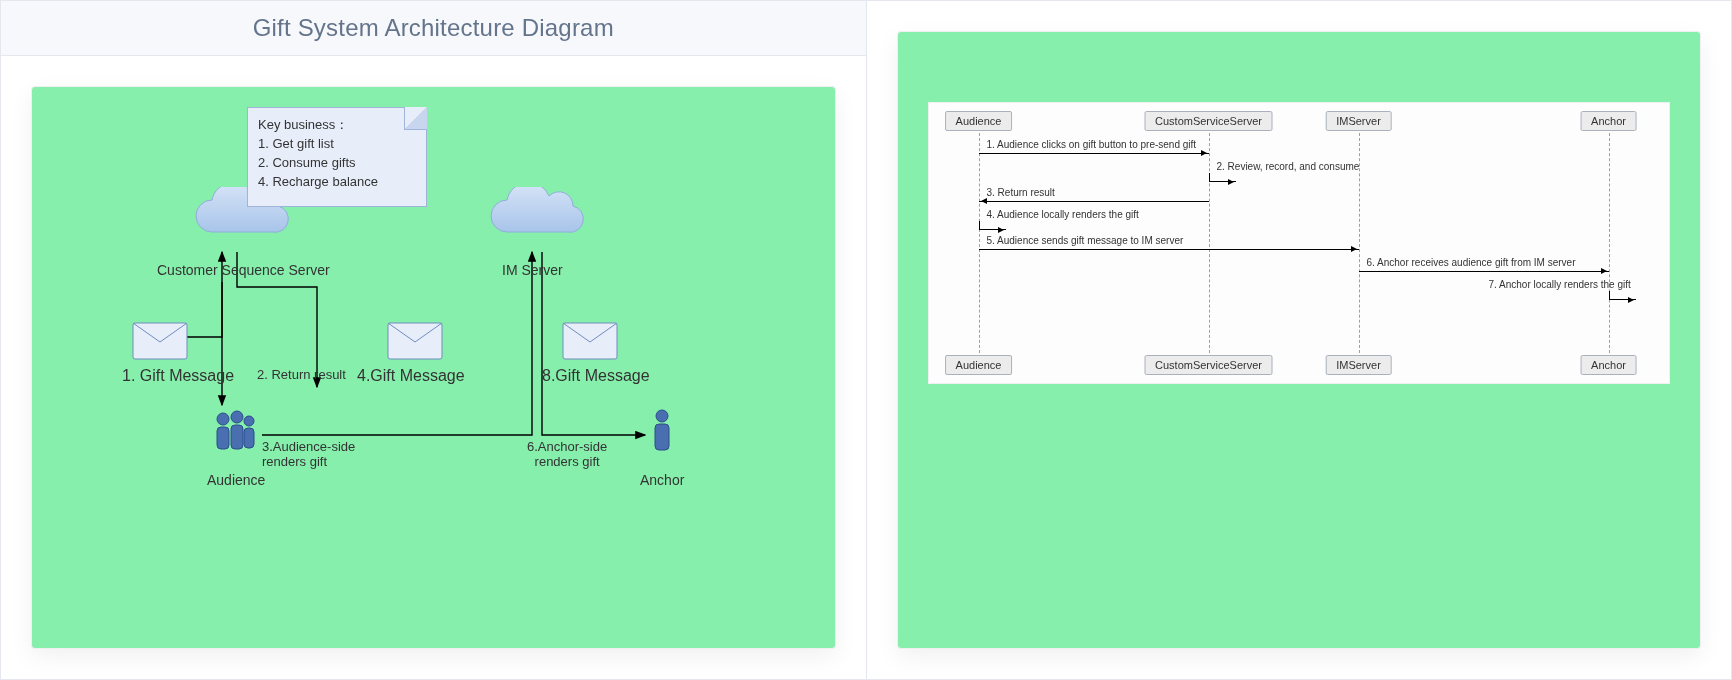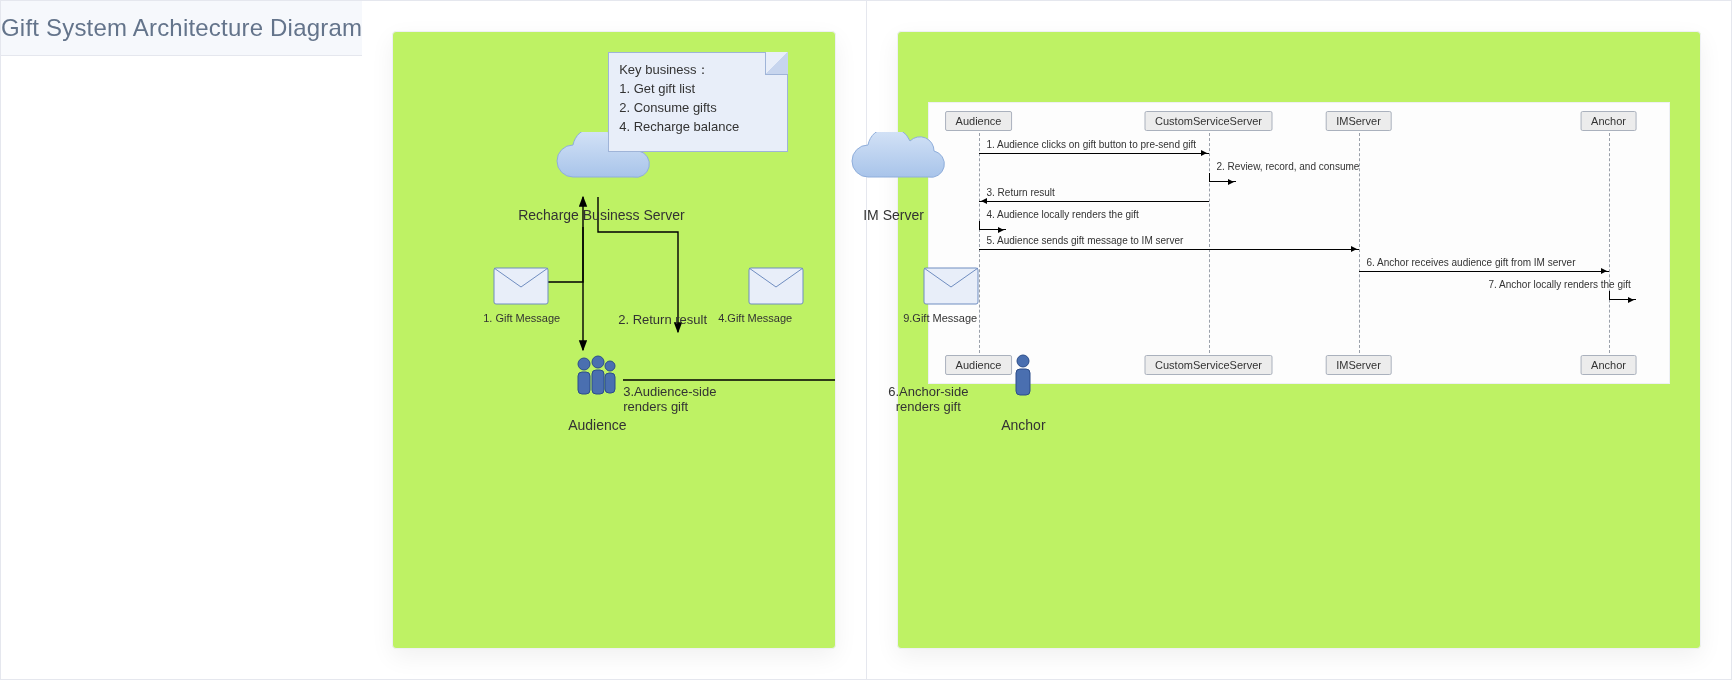--- a/index.html
+++ b/index.html
@@ -1,31 +1,31 @@
 <!DOCTYPE html>
 <html><head>
 <meta charset="utf-8">
 <style>
 html,body{margin:0;padding:0;background:#fff;font-family:Arial,Helvetica,sans-serif;color:#333}
 .wrap{display:flex;width:1732px;height:680px;box-sizing:border-box;border:1px solid #e5e7ee}
-.panel{flex:1;display:flex;flex-direction:row;box-sizing:border-box}
+.panel{flex:1;display:flex;flex-direction:column;box-sizing:border-box}
 .panel-left{border-right:1px solid #e5e7ee}
 .panel-header{height:54px;background:#f6f8fc;border-bottom:1px solid #e5e7ee;display:flex;align-items:center;justify-content:center;font-size:24px;color:#64748b;letter-spacing:.2px}
 .panel-body{flex:1;position:relative;padding:30px;box-sizing:border-box}
-.card{background:#bef264;border:1px solid #eef0f4;box-shadow:0 8px 24px rgba(0,0,0,.06);border-radius:4px;width:100%;height:100%;position:relative;box-sizing:border-box}
+.card{background:#86efac;border:1px solid #eef0f4;box-shadow:0 8px 24px rgba(0,0,0,.06);border-radius:4px;width:100%;height:100%;position:relative;box-sizing:border-box}
 
 .arch{position:relative;width:100%;height:100%}
 .note{position:absolute;left:215px;top:20px;width:180px;height:100px;background:#e8eef9;border:1px solid #9fb4d8;font-size:13px;line-height:1.45;padding:8px 10px;box-sizing:border-box;z-index:4}
 .note:before{content:"";position:absolute;top:-1px;right:-1px;width:22px;height:22px;background:linear-gradient(135deg,#e8eef9 50%,#c7d5ee 50%);border-left:1px solid #9fb4d8;border-bottom:1px solid #9fb4d8}
 .cloud{position:absolute;width:110px;height:60px;z-index:1}
 .cloud svg{width:100%;height:100%}
 .cloud-label{position:absolute;font-size:14px;white-space:nowrap;z-index:5}
 .envelope{position:absolute;width:56px;height:38px;z-index:3}
 .envelope svg{width:100%;height:100%}
-.env-label{position:absolute;font-size:11px;white-space:nowrap;z-index:5}
+.env-label{position:absolute;font-size:16px;white-space:nowrap;z-index:5}
 .people{position:absolute;width:56px;height:56px;z-index:3}
 .people svg{width:100%;height:100%}
 .person{position:absolute;width:30px;height:56px;z-index:3}
 .person svg{width:100%;height:100%}
 .actor-label{position:absolute;font-size:14px;white-space:nowrap;z-index:5}
 .arrow-svg{position:absolute;left:0;top:0;width:100%;height:100%;z-index:2;pointer-events:none}
 .step-label{position:absolute;font-size:13px;white-space:nowrap;z-index:5}
 
 .seq{position:relative;width:100%;height:100%}
 .seq-inner{position:absolute;left:30px;top:70px;right:30px;height:280px;background:#fdfdfd;border:1px solid #eef0f4}
@@ -60,21 +60,21 @@
             <svg viewBox="0 0 110 60">
                 <defs>
                   <linearGradient id="cg1" x1="0" y1="0" x2="0" y2="1">
                     <stop offset="0" stop-color="#d6e4f7"></stop>
                     <stop offset="1" stop-color="#a8c4ea"></stop>
                   </linearGradient>
                 </defs>
                 <path fill="url(#cg1)" stroke="#8faedb" d="M30 45 a16 16 0 0 1 0-32 a22 22 0 0 1 42-4 a14 14 0 0 1 24 10 a13 13 0 0 1 -6 26 z"></path>
               </svg>
           </div>
-          <div class="cloud-label" style="left:125px;top:175px">Recharge Business Server</div>
+          <div class="cloud-label" style="left:125px;top:175px">Customer Sequence Server</div>
 
           <div class="cloud" style="left:445px;top:100px">
             <svg viewBox="0 0 110 60">
                 <path fill="url(#cg1)" stroke="#8faedb" d="M30 45 a16 16 0 0 1 0-32 a22 22 0 0 1 42-4 a14 14 0 0 1 24 10 a13 13 0 0 1 -6 26 z"></path>
               </svg>
           </div>
           <div class="cloud-label" style="left:470px;top:175px">IM Server</div>
 
           <div class="envelope" style="left:100px;top:235px">
             <svg viewBox="0 0 56 38">
@@ -91,21 +91,21 @@
               </svg>
           </div>
           <div class="env-label" style="left:325px;top:280px">4.Gift Message</div>
 
           <div class="envelope" style="left:530px;top:235px">
             <svg viewBox="0 0 56 38">
                 <rect x="1" y="1" width="54" height="36" rx="2" fill="#e8eef9" stroke="#6f8dc0"></rect>
                 <polyline points="1,1 28,20 55,1" fill="none" stroke="#6f8dc0"></polyline>
               </svg>
           </div>
-          <div class="env-label" style="left:510px;top:280px">9.Gift Message</div>
+          <div class="env-label" style="left:510px;top:280px">8.Gift Message</div>
 
           <div class="people" style="left:175px;top:320px">
             <svg viewBox="0 0 56 56">
                 <g fill="#4a6fb0" stroke="#2b4d8a">
                   <circle cx="16" cy="12" r="6"></circle>
                   <rect x="10" y="20" width="12" height="22" rx="4"></rect>
                   <circle cx="30" cy="10" r="6"></circle>
                   <rect x="24" y="18" width="12" height="24" rx="4"></rect>
                   <circle cx="42" cy="14" r="5"></circle>
                   <rect x="37" y="21" width="10" height="20" rx="4"></rect>

